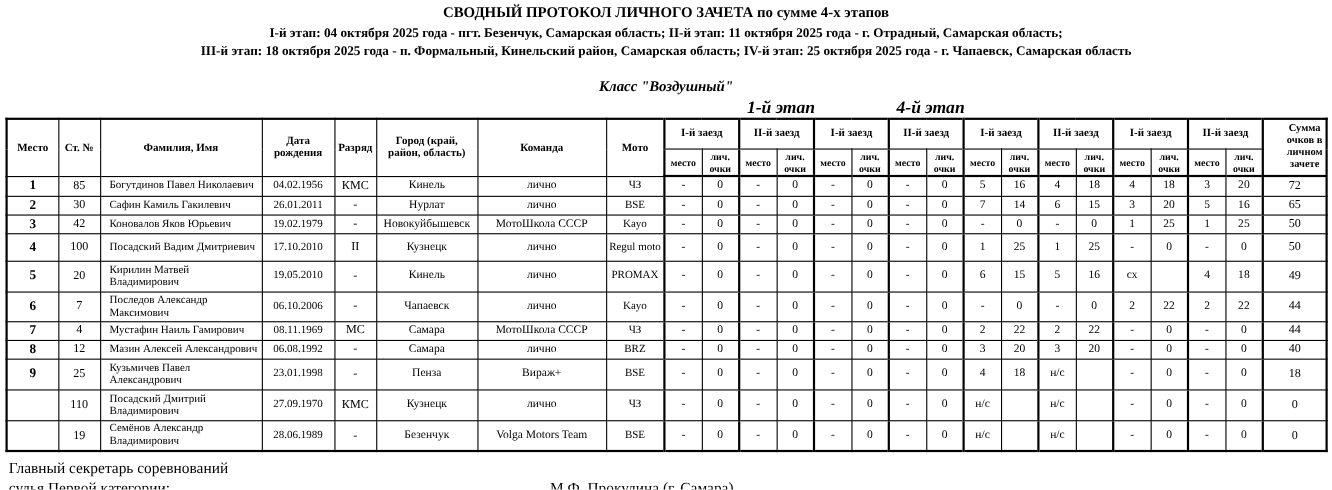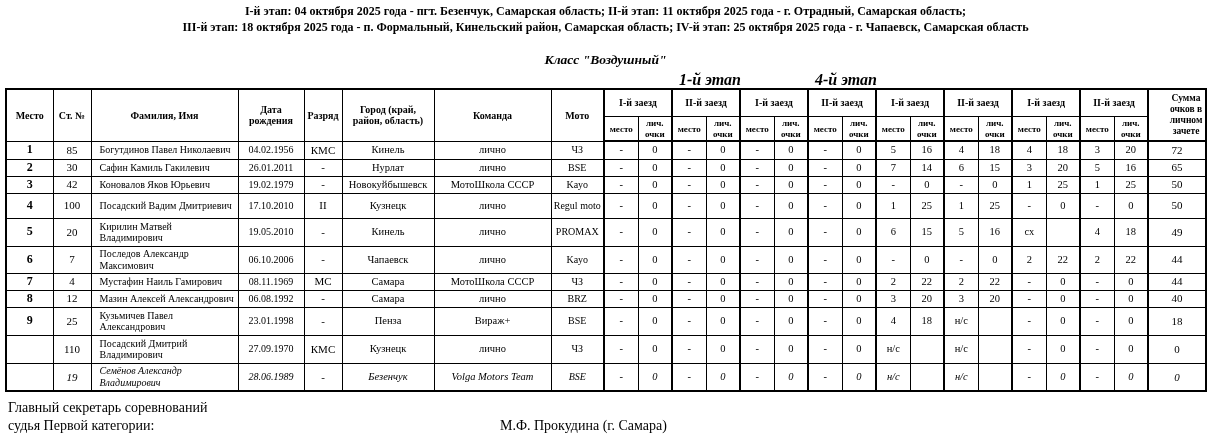--- a/index.html
+++ b/index.html
@@ -28,20 +28,21 @@
   td.team,td.city{font-size:10.5px;}
   td.res{font-size:10.5px;}
   .footer{position:relative;margin:7px 0 0 8px;font-size:14px;line-height:1.25;}
   .sec-name{position:absolute;left:492px;bottom:0;}
 </style>
 </head>
 <body>
 
 <div class="doc">
 
+  <div class="title">СВОДНЫЙ ПРОТОКОЛ ЛИЧНОГО ЗАЧЕТА по сумме 4-х этапов</div>
 
   <div class="stage-info-wrap">
     <div class="stage-info">I-й этап: 04 октября 2025 года - пгт. Безенчук, Самарская область; II-й этап: 11 октября 2025 года - г. Отрадный, Самарская область;</div>
     <div class="stage-info">III-й этап: 18 октября 2025 года - п. Формальный, Кинельский район, Самарская область; IV-й этап: 25 октября 2025 года - г. Чапаевск, Самарская область</div>
   </div>
 
   <div class="class-title">Класс "Воздушный"</div>
 
   <div class="stage-label-row">
     <div class="stage-label">1-й этап</div>
@@ -387,21 +388,21 @@
           <td class="res gb">н/с</td>
           <td class="res"></td>
           <td class="res gb">н/с</td>
           <td class="res"></td>
           <td class="res gb">-</td>
           <td class="res">0</td>
           <td class="res gb">-</td>
           <td class="res">0</td>
           <td class="total gb">0</td>
         </tr>
-        <tr style="height: 28px; font-style: italic;">
+        <tr style="height: 28px;">
           <td class="place"></td>
           <td class="num">19</td>
           <td class="name">Семёнов Александр Владимирович</td>
           <td class="dob">28.06.1989</td>
           <td class="rank">-</td>
           <td class="city">Безенчук</td>
           <td class="team">Volga Motors Team</td>
           <td class="moto">BSE</td>
           <td class="res gb">-</td>
           <td class="res">0</td>

